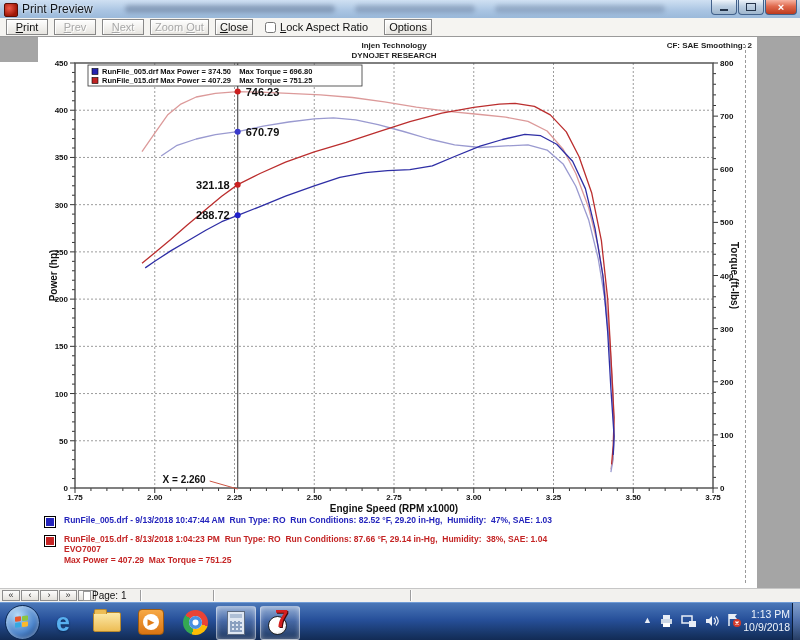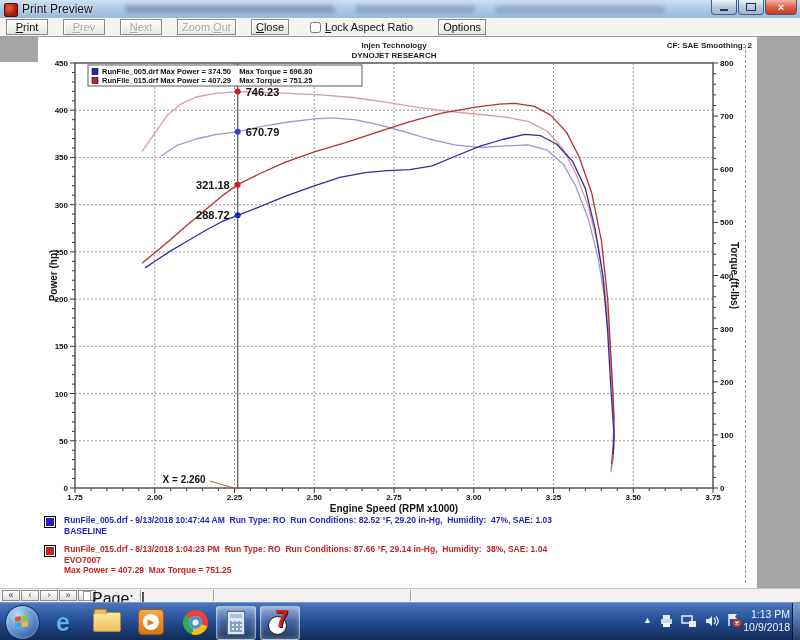--- a/index.html
+++ b/index.html
@@ -17,21 +17,21 @@
   .wc{width:26px;height:15px;margin-left:1px;border:1px solid #42618a;border-top:none;
     border-radius:0 0 4px 4px;background:linear-gradient(#eef4fa,#bccfe2 45%,#9fb6cd);
     display:flex;align-items:center;justify-content:center;font-size:10px;color:#1a2a3a;box-sizing:border-box;}
   .wc .minbar{width:8px;height:2px;background:#24344a;margin-top:6px;}
   .wc .maxbox{width:8px;height:6px;border:1px solid #24344a;background:transparent;}
   .wc.close{width:32px;background:linear-gradient(#f7b3a2,#e06a4e 45%,#bc3а1e,#c6452c);
     background:linear-gradient(#f7b3a2,#e06a4e 45%,#bc3a1e);color:#fff;font-size:11px;font-weight:bold;}
 
   
   .toolbar{position:absolute;left:0;top:18px;width:800px;height:19px;background:#f5f4f1;
-    border-bottom:1px solid #9a9a9a;display:flex;align-items:center;box-sizing:border-box;gap:9px;}
+    border-bottom:1px solid #9a9a9a;display:flex;align-items:center;box-sizing:border-box;}
   .tb-btn{height:16px;min-width:42px;margin-left:6px;font-size:11px;font-family:inherit;color:#111;
     background:linear-gradient(#fefefe,#e7e5e0);border:1px solid #888;box-shadow:inset 1px 1px 0 #fff;
     padding:0 4px;line-height:13px;}
   .tb-btn.disabled{color:#a8a8a8;text-shadow:1px 1px 0 #fff;}
   .tb-check{display:flex;align-items:center;margin-left:12px;}
   .tb-check input{width:11px;height:11px;margin:0 4px 0 0;}
   .tb-check label{font-size:11px;color:#111;}
   .tb-options{margin-left:16px;}
 
   
@@ -62,21 +62,21 @@
   .run-note{position:relative;padding-left:20px;margin-bottom:8px;}
   .run-square{position:absolute;left:0;top:1px;width:10px;height:10px;border:1px solid #000;box-shadow:inset 0 0 0 1px #fff;}
   .note-line{font-size:8.5px;line-height:10.5px;font-weight:bold;white-space:pre-wrap;}
 
   
   .statusbar{position:absolute;left:0;top:588px;width:800px;height:14px;background:#f2f1ee;
     border-top:1px solid #c6c6c6;box-sizing:border-box;}
   .sb-btn{position:absolute;top:1px;width:18px;height:11px;font-size:9px;line-height:9px;padding:0;
     background:linear-gradient(#fdfdfd,#e3e1dc);border:1px solid #8d8d8d;color:#333;}
   .sb-doc{display:inline-block;width:6px;height:8px;border:1px solid #9a9a9a;background:#fff;}
-  .sb-page{position:absolute;left:92px;top:1px;font-size:16px;color:#111;}
+  .sb-page{position:absolute;left:92px;top:1px;font-size:10px;color:#111;}
   .sb-div{position:absolute;top:1px;height:11px;border-left:1px solid #9e9e9e;border-right:1px solid #fff;}
 
   
   .taskbar{position:absolute;left:0;top:602px;width:800px;height:38px;
     background:linear-gradient(#4a77b8,#27509a 45%,#173566 85%,#122b55);border-top:1px solid #6f9bd6;box-sizing:border-box;}
   .start-orb{position:absolute;left:5px;top:2px;width:33px;height:33px;border-radius:50%;
     background:radial-gradient(circle at 35% 28%,#b8dcf8,#4e86cc 55%,#17407e 85%);
     border:1px solid #0d2a54;box-shadow:inset 0 0 5px rgba(255,255,255,.6);}
   .orb-flag{position:absolute;left:9px;top:10px;width:14px;height:12px;display:grid;
     grid-template-columns:6px 6px;grid-template-rows:5px 5px;gap:1px;transform:skewY(-6deg);}
@@ -353,21 +353,20 @@
         </g>
         <text x="17" y="235.5" class="axis-title" text-anchor="middle" transform="rotate(-90 17 235.5)">Power (hp)</text>
         <text x="691" y="235.5" class="axis-title" text-anchor="middle" transform="rotate(90 691 235.5)">Torque (ft-lbs)</text>
         <text x="354" y="472" class="axis-title" text-anchor="middle">Engine Speed (RPM x1000)</text>
       </svg>
 
     <div class="runs">
       <div class="run-note" style="color:#2424bc">
         <span class="run-square" style="background:#2424bc"></span>
         <div class="note-line">RunFile_005.drf - 9/13/2018 10:47:44 AM  Run Type: RO  Run Conditions: 82.52 °F, 29.20 in-Hg,  Humidity:  47%, SAE: 1.03</div>
-        <div class="note-line">BASELINE</div>
       </div>
       <div class="run-note" style="color:#c42424">
         <span class="run-square" style="background:#c42424"></span>
         <div class="note-line">RunFile_015.drf - 8/13/2018 1:04:23 PM  Run Type: RO  Run Conditions: 87.66 °F, 29.14 in-Hg,  Humidity:  38%, SAE: 1.04</div>
         <div class="note-line">EVO7007</div>
         <div class="note-line">Max Power = 407.29  Max Torque = 751.25</div>
       </div>
     </div>
   </div>
 

